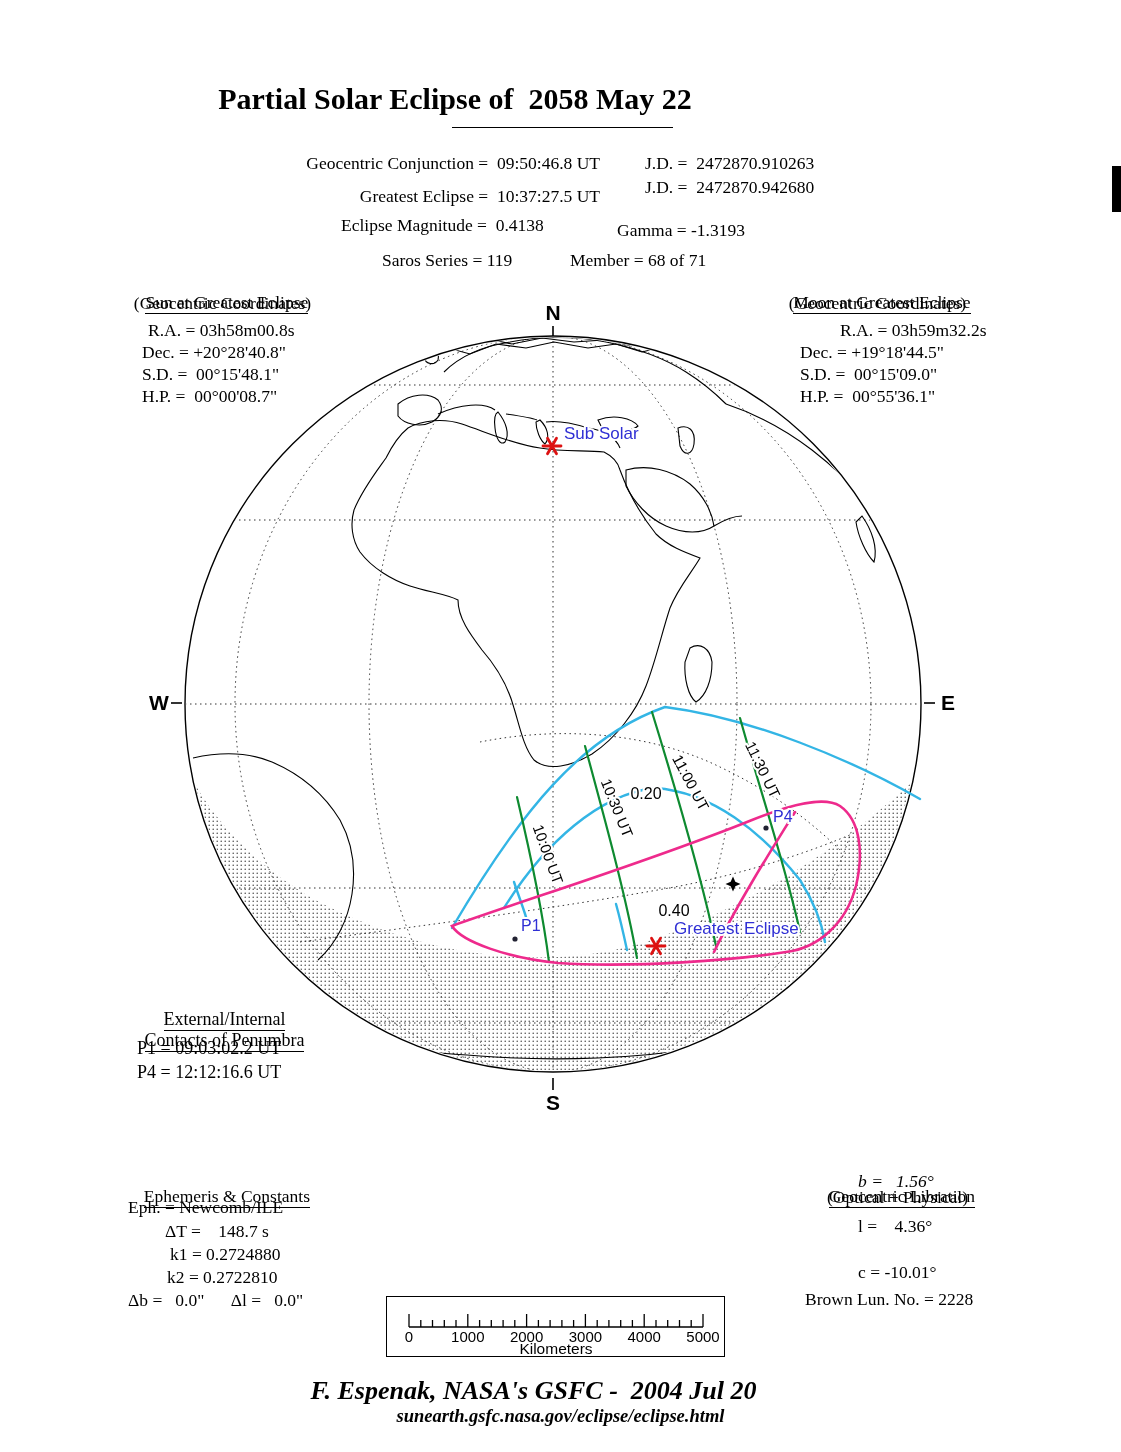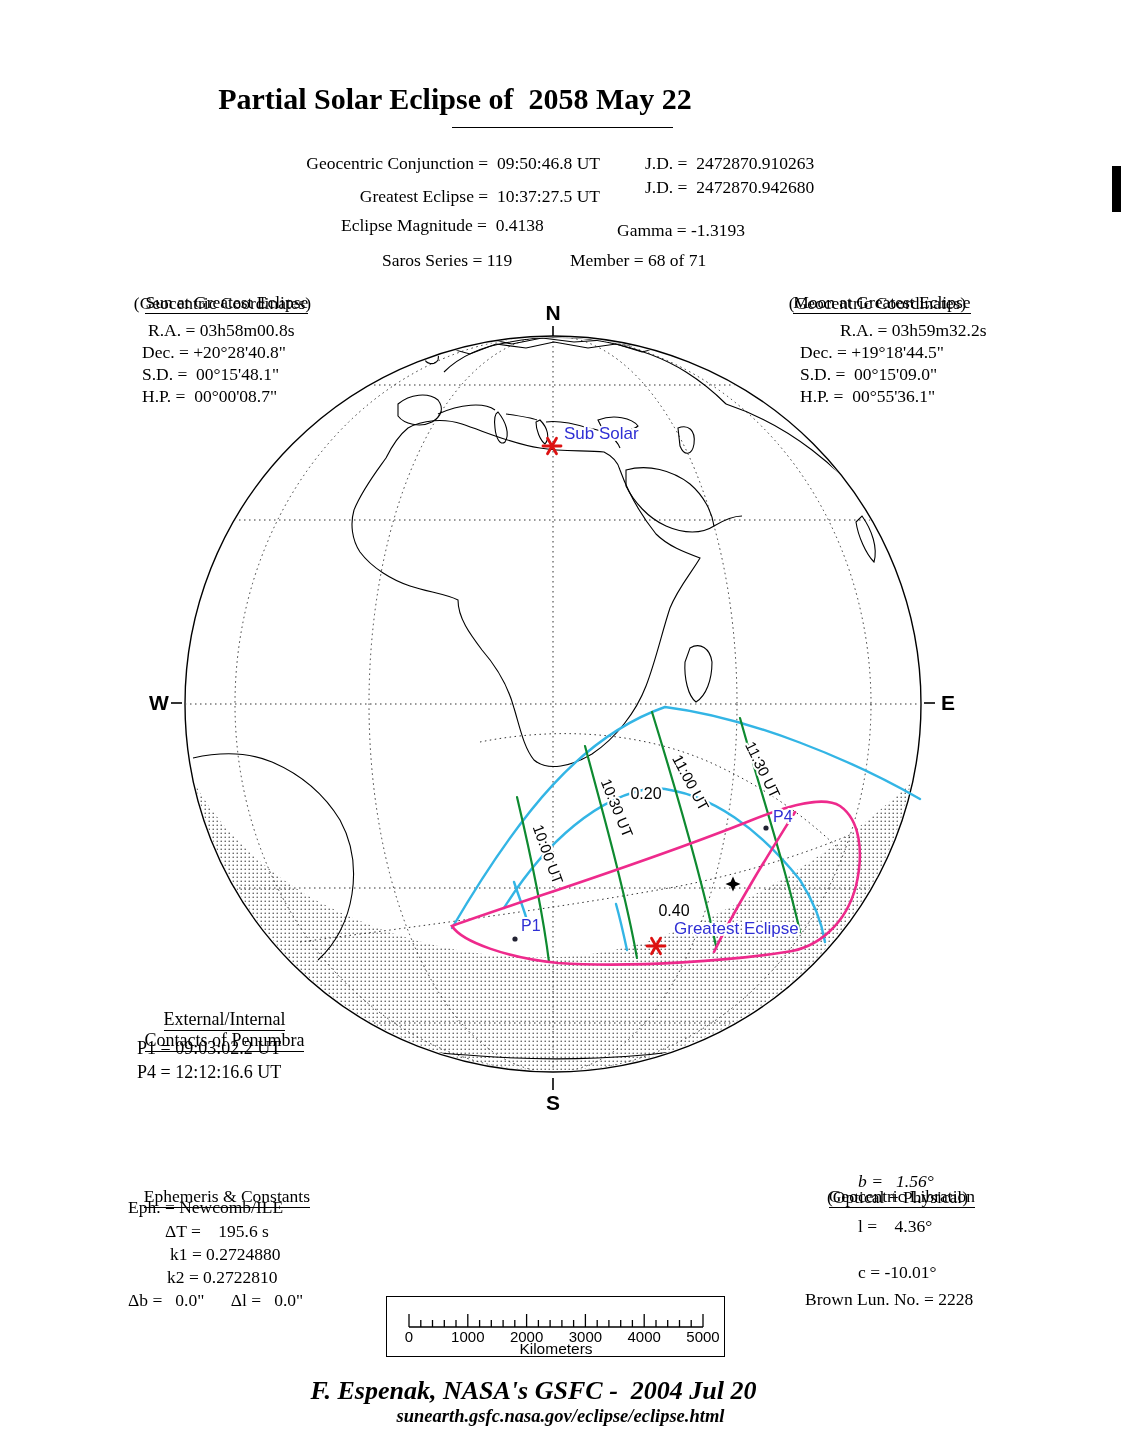--- a/index.html
+++ b/index.html
@@ -186,21 +186,21 @@
 <div class="abs t ctr c18" style="left:105px;top:1009px;width:230px;">
   <span class="u">Contacts of Penumbra</span>
 </div>
 <div class="abs t c18" style="left:137px;top:1038px;">P1 = 09:03:02.2 UT</div>
 <div class="abs t c18" style="left:137px;top:1062px;">P4 = 12:12:16.6 UT</div>
 
 <div class="abs t ctr" style="left:105px;top:1166px;width:235px;">
   <span class="u">Ephemeris &amp; Constants</span>
 </div>
 <div class="abs t" style="left:128px;top:1197px;">Eph. = Newcomb/ILE</div>
-<div class="abs t" style="left:165px;top:1221px;">ΔT =    195.6 s</div>
+<div class="abs t" style="left:165px;top:1221px;">ΔT =    148.7 s</div>
 <div class="abs t" style="left:170px;top:1244px;">k1 = 0.2724880</div>
 <div class="abs t" style="left:167px;top:1267px;">k2 = 0.2722810</div>
 <div class="abs t" style="left:128px;top:1290px;">Δb =   0.0"      Δl =   0.0"</div>
 
 <div class="abs t ctr" style="left:780px;top:1166px;width:235px;">
   <span class="u">Geocentric Libration</span>
 </div>
 <div class="abs t ctr" style="left:780px;top:1187px;width:235px;">(Optical + Physical)</div>
 <div class="abs t" style="left:858px;top:1216px;">l =    4.36°</div>
 <div class="abs t" style="left:858px;top:1171px;font-style:italic;">b =   1.56°</div>

